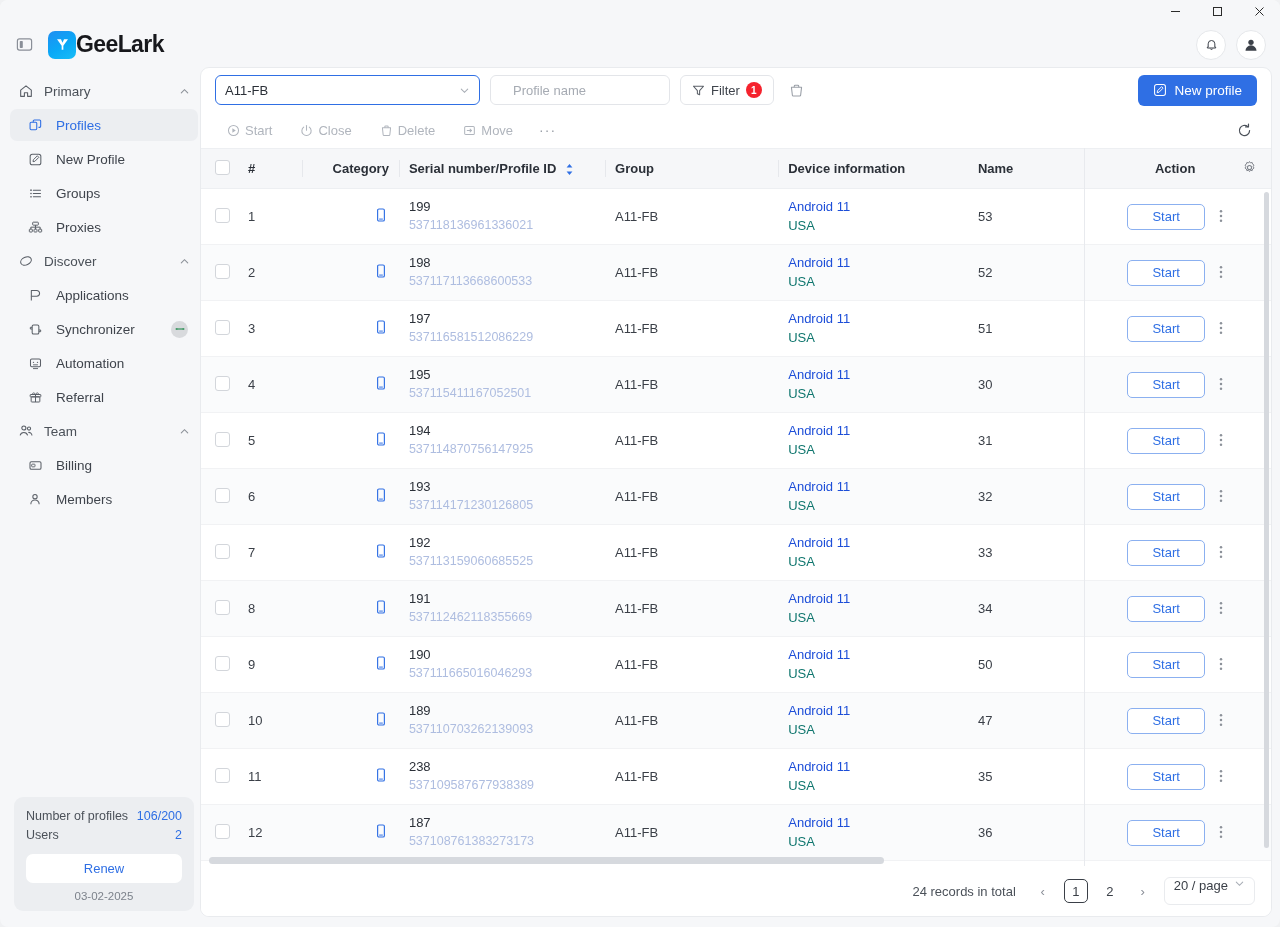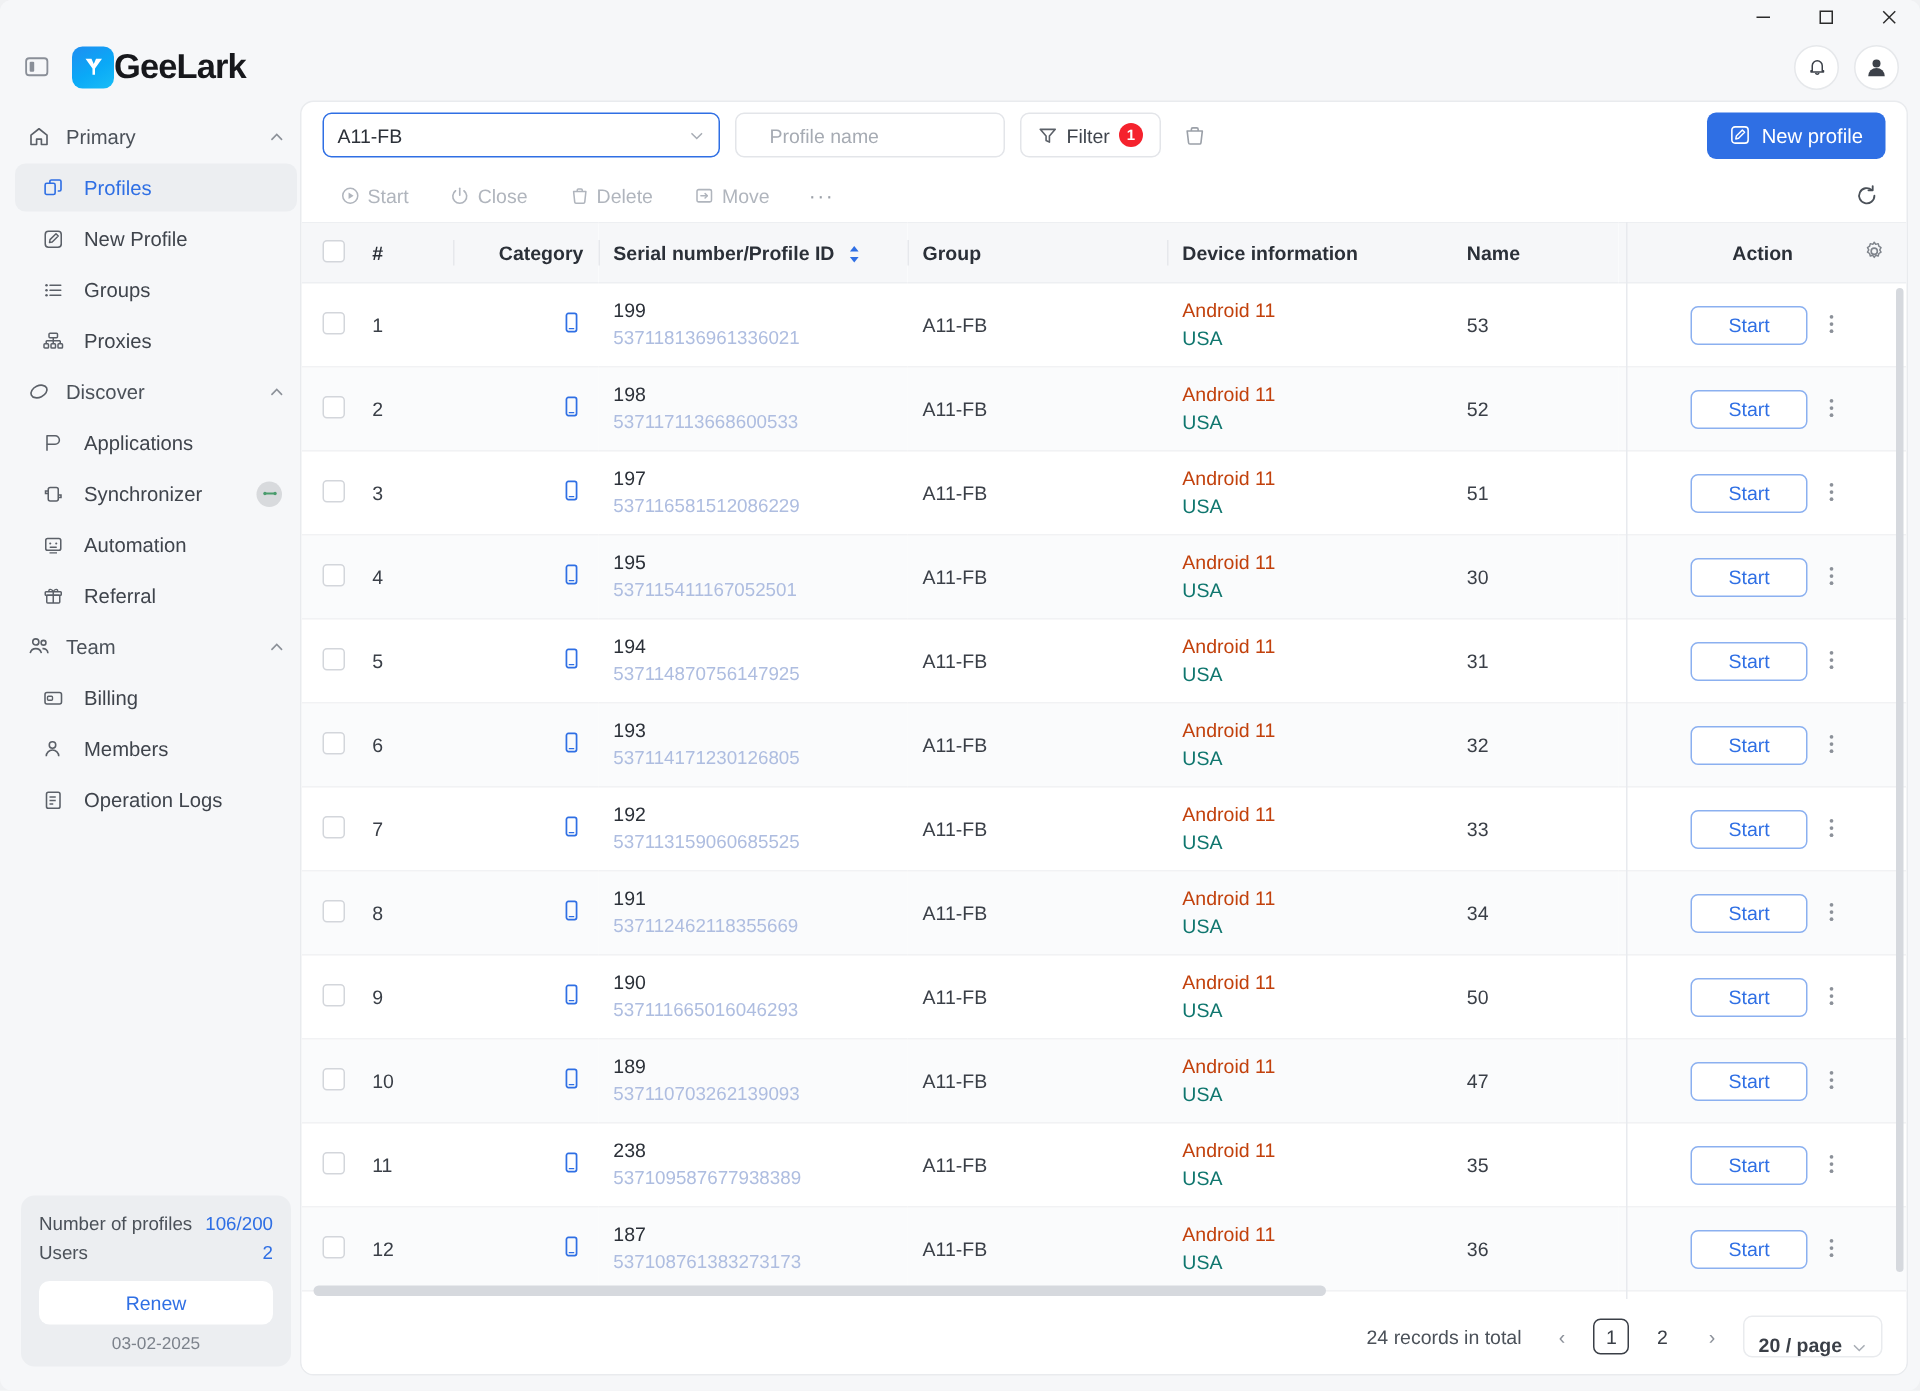--- a/index.html
+++ b/index.html
@@ -199,21 +199,21 @@
   .col-cat { width: 94px; text-align: center; }
   .col-serial { width: 200px; }
   .col-group { width: 168px; }
   .col-dev { width: 184px; }
   .col-name { width: 108px; }
   .col-action { width: 186px; }
   th.col-cat, td.col-cat { text-align: right; }
   th.col-action { text-align: center; }
   .serial-top { color: #2b3038; line-height: 18px; }
   .serial-bot { color: #aebde0; font-size: 12.5px; line-height: 19px; }
-  .dev-top { color: #c2410c; line-height: 18px; }
+  .dev-top { color: #1d4ed8; line-height: 18px; }
   .dev-bot { color: #0f766e; line-height: 19px; }
   .action-cell { display: flex; align-items: center; justify-content: center; gap: 14px; }
   .start-btn {
     width: 78px; height: 26px; border: 1px solid #8bb0f0; border-radius: 5px;
     color: #2f6fe4; font-size: 13px; background: #fff; cursor: pointer;
     font-family: "Liberation Sans", sans-serif;
   }
   .kebab { color: #8c9199; cursor: pointer; font-size: 14px; line-height: 1; letter-spacing:0; }
   .col-action-divider {
     position: absolute; right: 186px; top: 0; bottom: 0; width: 1px;
@@ -242,22 +242,22 @@
   .rec-total { font-size: 13px; color: #4b5159; margin-right: 6px; }
   .pg-arrow { width: 22px; height: 24px; display: flex; align-items: center; justify-content: center; color: #8a8f98; cursor: pointer; font-size: 13px; }
   .pg-num {
     min-width: 24px; height: 24px; padding: 0 6px;
     display: flex; align-items: center; justify-content: center;
     font-size: 13px; color: #3a3f47; border-radius: 5px; cursor: pointer;
   }
   .pg-num.current { border: 1px solid #3a3f47; }
   .page-size {
     height: 28px; border: 1px solid #e9ebee; border-radius: 6px;
-    display: flex; align-items: flex-end; gap: 6px; padding: 0 9px;
-    font-size: 13px; color: #3a3f47; background: #fff; cursor: pointer; font-weight: bold;
+    display: flex; align-items: flex-start; gap: 6px; padding: 0 9px;
+    font-size: 13px; color: #3a3f47; background: #fff; cursor: pointer;
   }
   .page-size .caret { color: #a8adb5; display: flex; }
 </style>
 </head>
 <body>
 
 <div class="app">
 
   <div class="titlebar">
     <div class="win-btn">
@@ -465,31 +465,20 @@
         <span class="ilabel">Billing</span>
       </div>
       <div class="nav-item">
         <span class="ii">
           <svg width="15" height="15" viewBox="0 0 18 18">
               <circle cx="8.4" cy="5.6" r="2.6" fill="none" stroke="currentColor" stroke-width="1.25"></circle>
               <path d="M3.4 14.6 a5 5 0 0 1 10 0" fill="none" stroke="currentColor" stroke-width="1.25"></path>
             </svg>
         </span>
         <span class="ilabel">Members</span>
-      </div>
-      <div class="nav-item">
-        <span class="ii">
-          <svg width="15" height="15" viewBox="0 0 18 18">
-              <rect x="3.6" y="2.6" width="10.8" height="12.8" rx="1.5" fill="none" stroke="currentColor" stroke-width="1.25"></rect>
-              <line x1="6" y1="6.4" x2="11" y2="6.4" stroke="currentColor" stroke-width="1.15"></line>
-              <line x1="6" y1="9.2" x2="11" y2="9.2" stroke="currentColor" stroke-width="1.15"></line>
-              <line x1="6" y1="12" x2="9" y2="12" stroke="currentColor" stroke-width="1.15"></line>
-            </svg>
-        </span>
-        <span class="ilabel">Operation Logs</span>
       </div>
     </div>
 
     <div class="quota">
       <div class="quota-row">
         <span>Number of profiles</span>
         <span class="val">106/200</span>
       </div>
       <div class="quota-row">
         <span>Users</span>

